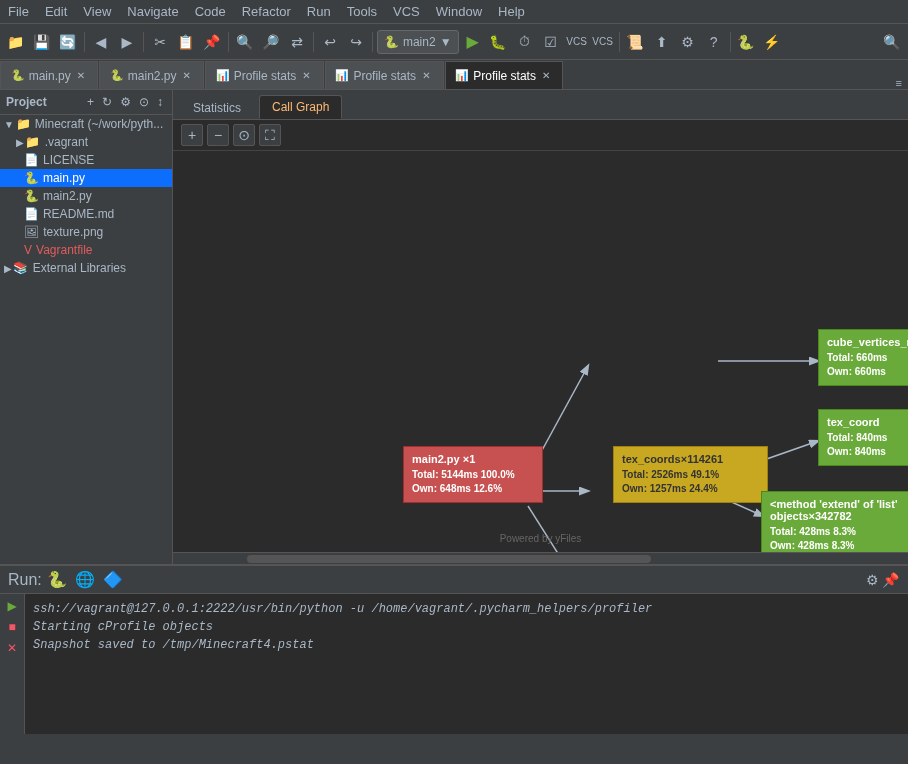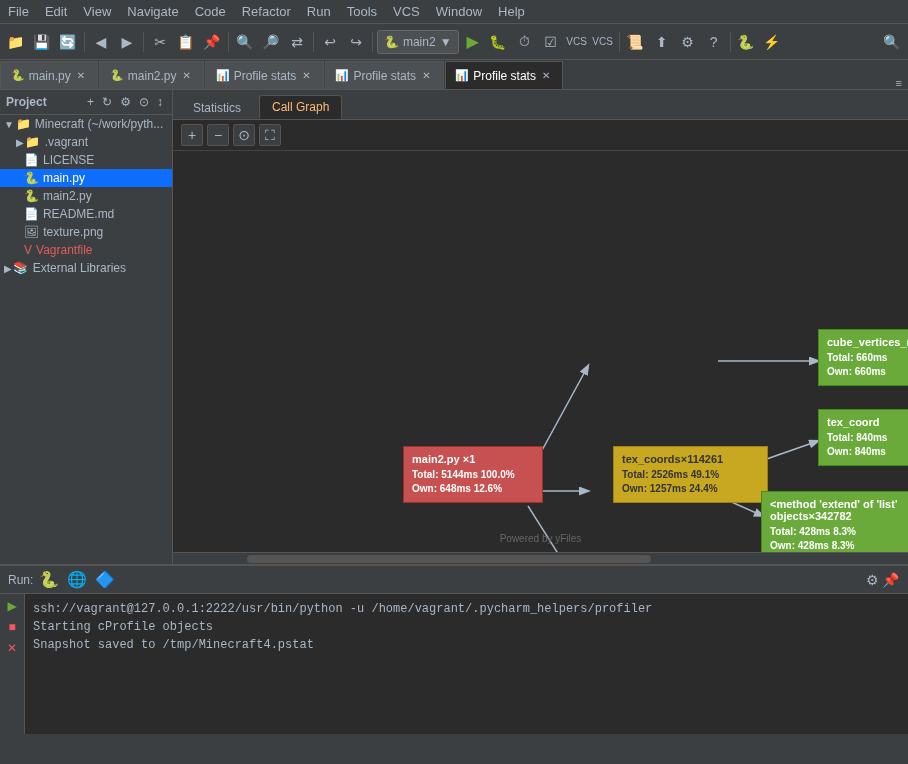--- a/index.html
+++ b/index.html
@@ -70,21 +70,21 @@
     .graph-scrollbar-thumb { position: absolute; top: 2px; left: 10%; width: 55%; height: 8px; background: #555; border-radius: 4px; }
 
     
     .run-section { height: 170px; background: #2b2b2b; border-top: 2px solid #555; display: flex; flex-direction: column; }
     .run-header { display: flex; align-items: center; background: #3c3f41; border-bottom: 1px solid #555; padding: 2px 8px; gap: 6px; height: 28px; }
     .run-icons { display: flex; gap: 4px; margin-left: auto; }
     .run-icon { font-size: 14px; cursor: pointer; color: #a9b7c6; }
     .run-tabs { display: flex; align-items: center; gap: 8px; padding: 0 8px; height: 24px; background: #3c3f41; border-bottom: 1px solid #555; }
     .run-tab-icon { font-size: 16px; cursor: pointer; }
     .terminal { flex: 1; padding: 6px 8px; font-family: 'Courier New', monospace; font-size: 12px; color: #a9b7c6; overflow-y: auto; }
-    .terminal-line { line-height: 1.5; white-space: pre-wrap; }
+    .terminal-line { line-height: 1.5; white-space: pre-wrap; font-style: italic; }
 
     
     .run-actions { display: flex; flex-direction: column; gap: 3px; padding: 3px; background: #3c3f41; border-right: 1px solid #555; }
     .run-action-btn { width: 18px; height: 18px; display: flex; align-items: center; justify-content: center; cursor: pointer; font-size: 12px; border-radius: 2px; }
     .run-action-btn.red { color: #f75464; }
     .run-action-btn.green { color: #6aaa3a; }
     .run-body { display: flex; flex: 1; overflow: hidden; }
   </style>
 </head>
 <body>
@@ -338,21 +338,21 @@
     </div>
 
     <div class="graph-scrollbar">
       <div class="graph-scrollbar-thumb"></div>
     </div>
   </div>
 </div>
 
 <div class="run-section">
   <div class="run-header">
-    <span style="font-size:12px; color:#a9b7c6;">Run:</span>
+    <span style="font-size:16px; color:#a9b7c6;">Run:</span>
     <div class="run-tabs" style="margin:0; padding:0; border:none; background:transparent;">
       <span class="run-tab-icon" style="color:#4aaa4a;">🐍</span>
       <span class="run-tab-icon">🌐</span>
       <span class="run-tab-icon">🔷</span>
     </div>
     <div class="run-icons">
       <span class="run-icon">⚙</span>
       <span class="run-icon">📌</span>
     </div>
   </div>

